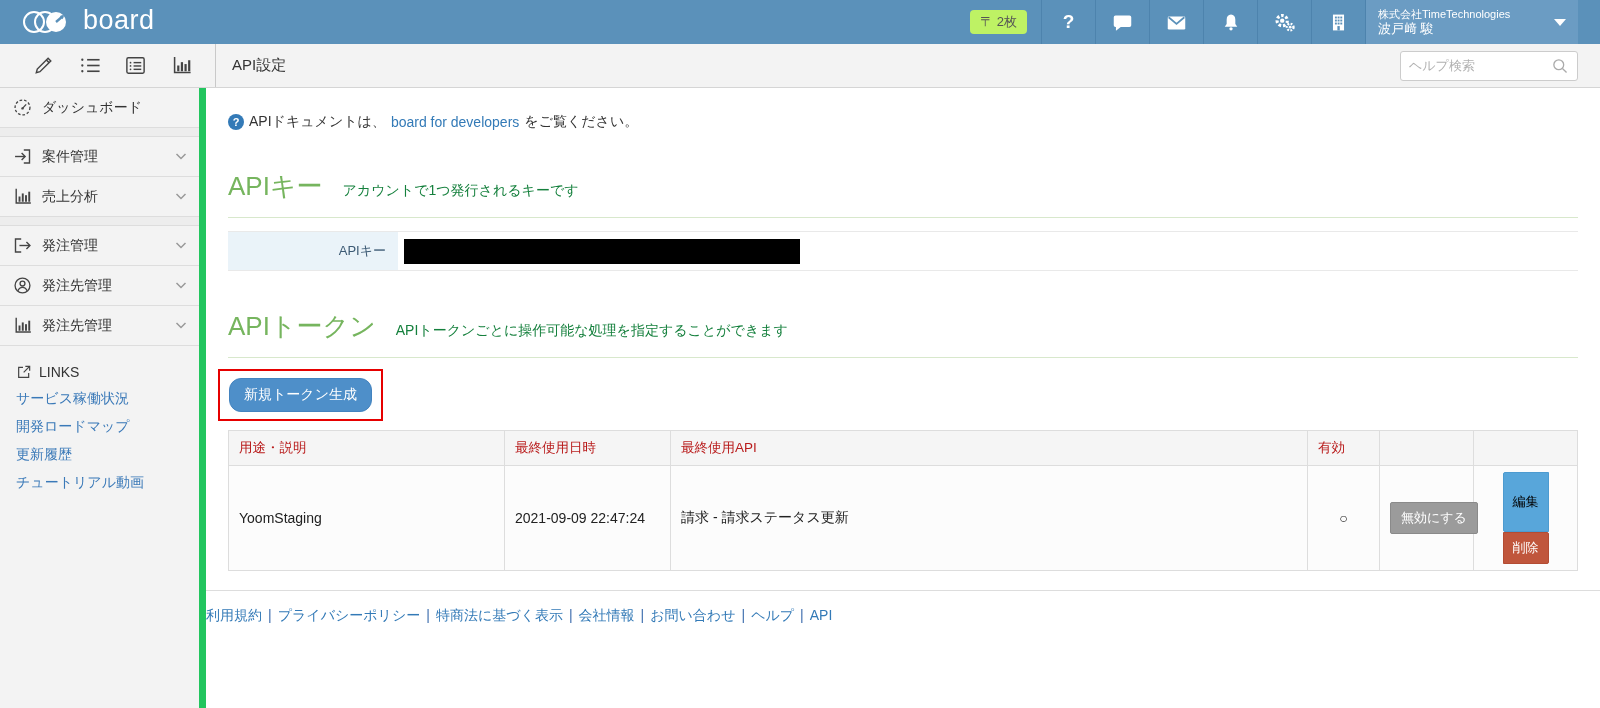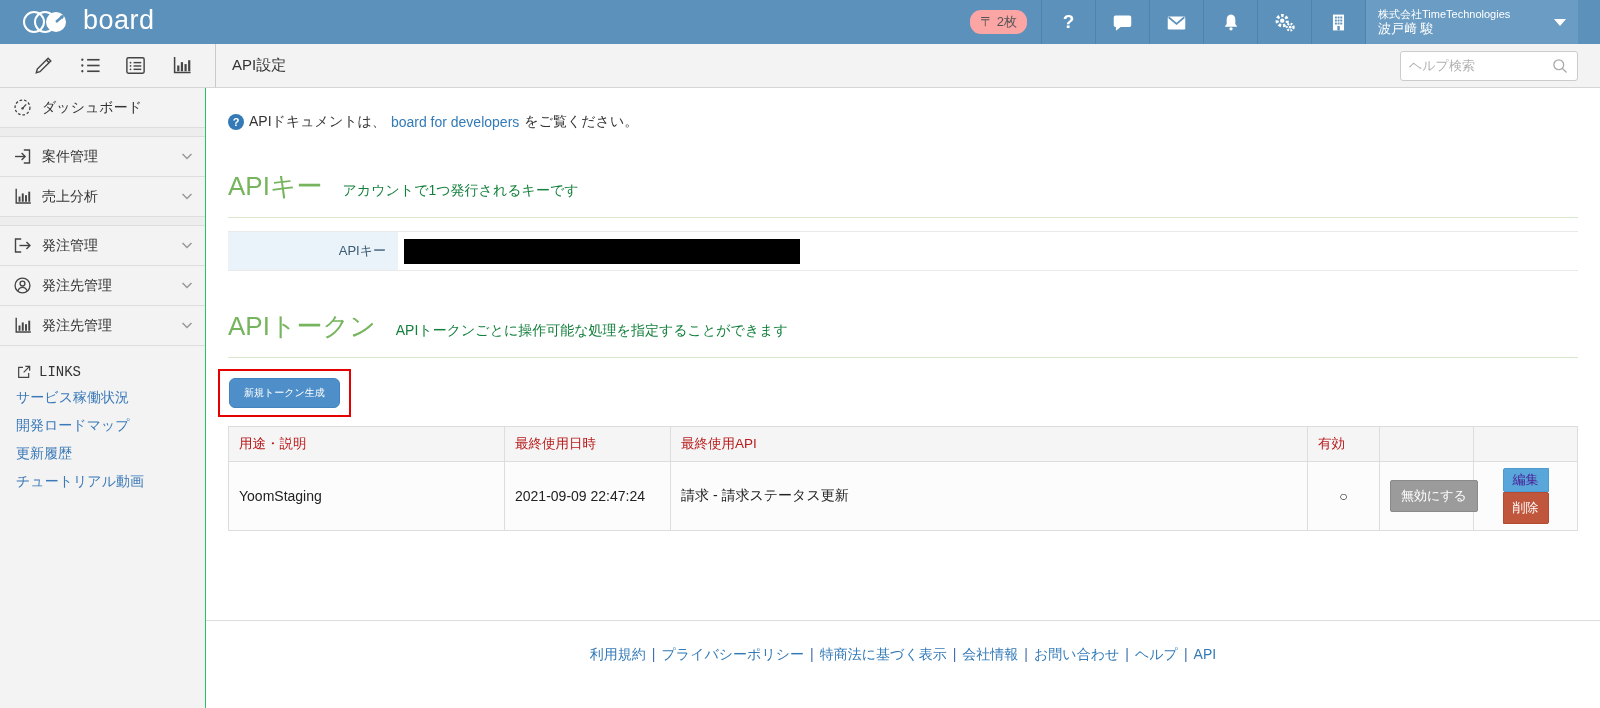--- a/index.html
+++ b/index.html
@@ -4,22 +4,22 @@
 <style>
   * { margin:0; padding:0; box-sizing:border-box; }
   html,body { width:1600px; height:708px; overflow:hidden;
     font-family:"Liberation Sans","DejaVu Sans",sans-serif; background:#fff; }
 
   
   .header { height:44px; background:#5b91ba; display:flex; align-items:center; }
   .logo { margin-left:20px; display:flex; align-items:center; }
   .logo-text { color:#fff; font-size:27px; letter-spacing:.5px; margin-left:1px; position:relative; top:-2px; }
   .h-right { margin-left:auto; display:flex; align-items:stretch; height:100%; }
-  .stamp { align-self:center; background:#fca5a5; color:#555; font-size:13px;
-    padding:3px 10px; border-radius:11px; margin-right:14px; white-space:nowrap; }
+  .stamp { align-self:center; background:#bef264; color:#555; font-size:13px;
+    padding:3px 10px; border-radius:4px; margin-right:14px; white-space:nowrap; }
   .h-icon { width:54px; display:flex; align-items:center; justify-content:center;
     border-left:1px solid #4d83ad; cursor:pointer; }
   .h-q { color:#fff; font-size:19px; font-weight:bold; }
   .user-cell { border-left:1px solid #4d83ad; background:#6b9cc3; display:flex;
     align-items:center; padding:0 12px; width:213px; cursor:pointer; }
   .user-lines { flex:1; overflow:hidden; }
   .company { color:#fff; font-size:11px; line-height:14px; white-space:nowrap; }
   .username { color:#fff; font-size:13px; line-height:16px; }
   .caret { width:0; height:0; border-left:6px solid transparent; border-right:6px solid transparent;
     border-top:7px solid #fff; margin-left:6px; }
@@ -32,21 +32,21 @@
     align-items:center; justify-content:space-between; padding:0 22px; flex:0 0 206px; }
   .tb-title { margin-left:16px; font-size:15px; color:#333; }
   .tb-search { margin-left:auto; margin-right:22px; width:178px; height:30px; background:#fff;
     border:1px solid #ccc; border-radius:3px; display:flex; align-items:center; padding:0 8px; }
   .tb-search input { border:none; outline:none; flex:1; width:100%; font-size:13px; color:#333;
     font-family:inherit; background:transparent; }
   .tb-search input::placeholder { color:#b0b0b0; }
 
   
   .body { display:flex; height:620px; }
-  .sidebar { width:206px; flex:0 0 206px; background:#f3f3f3; border-right:1px solid #22c55e;font-family:Liberation Mono, monospace; }
+  .sidebar { width:206px; flex:0 0 206px; background:#f3f3f3; border-right:7px solid #22c55e; }
   .side-item { height:40px; display:flex; align-items:center; padding:0 12px;
     border-bottom:1px solid #ddd; gap:9px; font-size:14px; color:#333; cursor:pointer; }
   .side-gap { height:9px; background:#ededed; border-bottom:1px solid #ddd; }
   .chev { margin-left:auto; }
   .side-links { padding:18px 16px; }
   .links-title { display:flex; gap:7px; font-size:14px; color:#333; align-items:center; }
   .side-link { display:block; font-size:14px; color:#3a79b8; margin-top:8px; line-height:20px;
     text-decoration:none; cursor:pointer; }
 
   
@@ -63,38 +63,38 @@
   .section-sub { font-size:14px; color:#15803d; }
 
   .key-row { margin-top:13px; display:flex; border-top:1px solid #e9e9e9; border-bottom:1px solid #e9e9e9; }
   .key-label { width:170px; flex:0 0 170px; background:#eaf3f9; text-align:right;
     padding:10px 12px; font-size:13px; color:#3c5a74; }
   .key-value { flex:1; display:flex; align-items:center; padding:4px 6px; }
   .redacted { width:396px; height:25px; background:#000; }
 
   .token-btn-wrap { margin-top:11px; margin-left:-10px; display:inline-block;
     border:2px solid #e60000; padding:7px 9px; }
-  .btn-primary { background:#4e8fc9; border:1px solid #4383bf; color:#fff; font-size:10px;
-    padding:7px 14px; border-radius:6px; cursor:pointer; font-family:inherit; }
+  .btn-primary { background:#4e8fc9; border:1px solid #4383bf; color:#fff; font-size:14px;
+    padding:7px 14px; border-radius:12px; cursor:pointer; font-family:inherit; }
 
   .token-table { margin-top:9px; width:100%; border-collapse:collapse; table-layout:fixed; }
   .token-table th { background:#f5f5f5; border:1px solid #ddd; padding:8px 10px; text-align:left;
     color:#b91c1c; font-weight:normal; font-size:13.5px; }
   .token-table td { background:#fcfcfc; border:1px solid #ddd; padding:6px 10px; color:#222;
     font-size:14px; height:37px; }
   .tc { text-align:center; }
   .btn-gray { background:#9b9b9b; border:1px solid #8a8a8a; color:#fff; font-size:13px;
     padding:6px 10px; border-radius:2px; cursor:pointer; font-family:inherit; white-space:nowrap; }
-  .btn-edit { background:#58a6da; border:1px solid #4d9bd0; color:#4c1d95; font-size:13px;
-    padding:2px 9px; border-radius:2px 0 0 2px; cursor:pointer; font-family:inherit; }
+  .btn-edit { background:#58a6da; border:1px solid #4d9bd0; color:#000000; font-size:13px;
+    padding:20px 9px; border-radius:2px 0 0 2px; cursor:pointer; font-family:inherit; }
   .btn-del { background:#c0563c; border:1px solid #b34c33; color:#fff; font-size:13px;
     padding:6px 9px; border-radius:0 2px 2px 0; cursor:pointer; font-family:inherit; }
 
-  .footer { margin-top:auto; height:88px; border-top:1px solid #ddd; padding-top:25px;
-    text-align:center; font-size:14px; }
+  .footer { margin-top:auto; height:118px; border-top:1px solid #ddd; padding-top:16px;
+    text-align:left; font-size:14px; }
   .footer .sep { color:#3f6fae; margin:0 6px; }
 
   svg { display:block; }
 </style>
 </head>
 <body>
 
 <div class="header">
   <div class="logo">
     <span>

